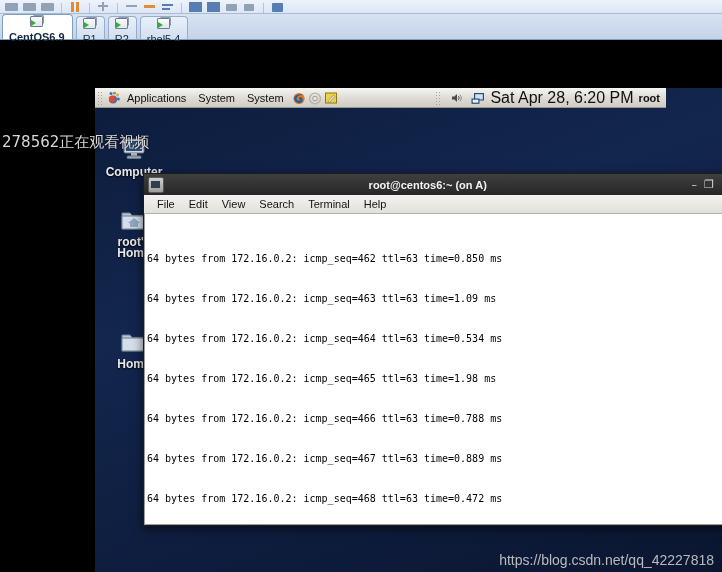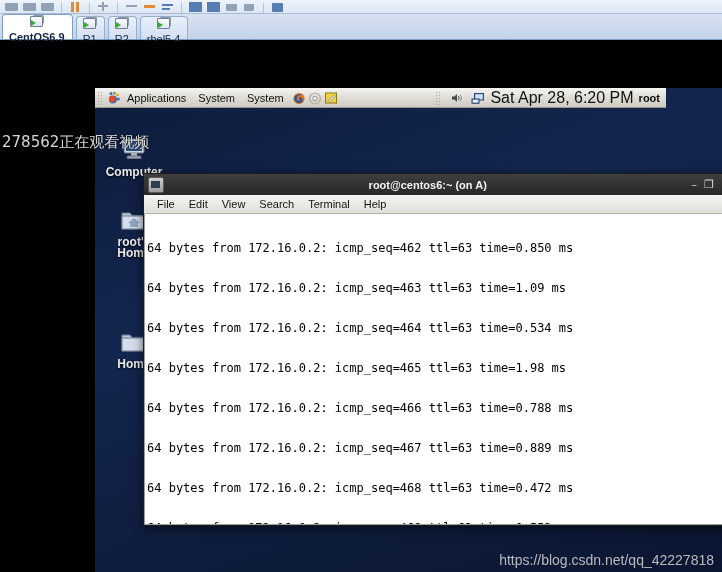--- a/index.html
+++ b/index.html
@@ -301,23 +301,23 @@
     flex: 1 1 auto;
     display: flex;
     background: #ffffff;
     border: 1px solid #9c9c9c;
     border-top: none;
     box-sizing: border-box;
     overflow: hidden;
   }
   .term-text {
     flex: 1 1 auto;
-    padding: 1px 0 0 2px;
+    padding: 11px 0 0 2px;
     font-family: "DejaVu Sans Mono", "Liberation Mono", monospace;
-    font-size: 12px;
+    font-size: 10px;
     line-height: 13.35px;
     color: #000000;
     white-space: pre;
     overflow: hidden;
     letter-spacing: 0px;
   }
   .term-text .ln { display: block; height: 13.35px; }
 
   
   .term-scroll {

